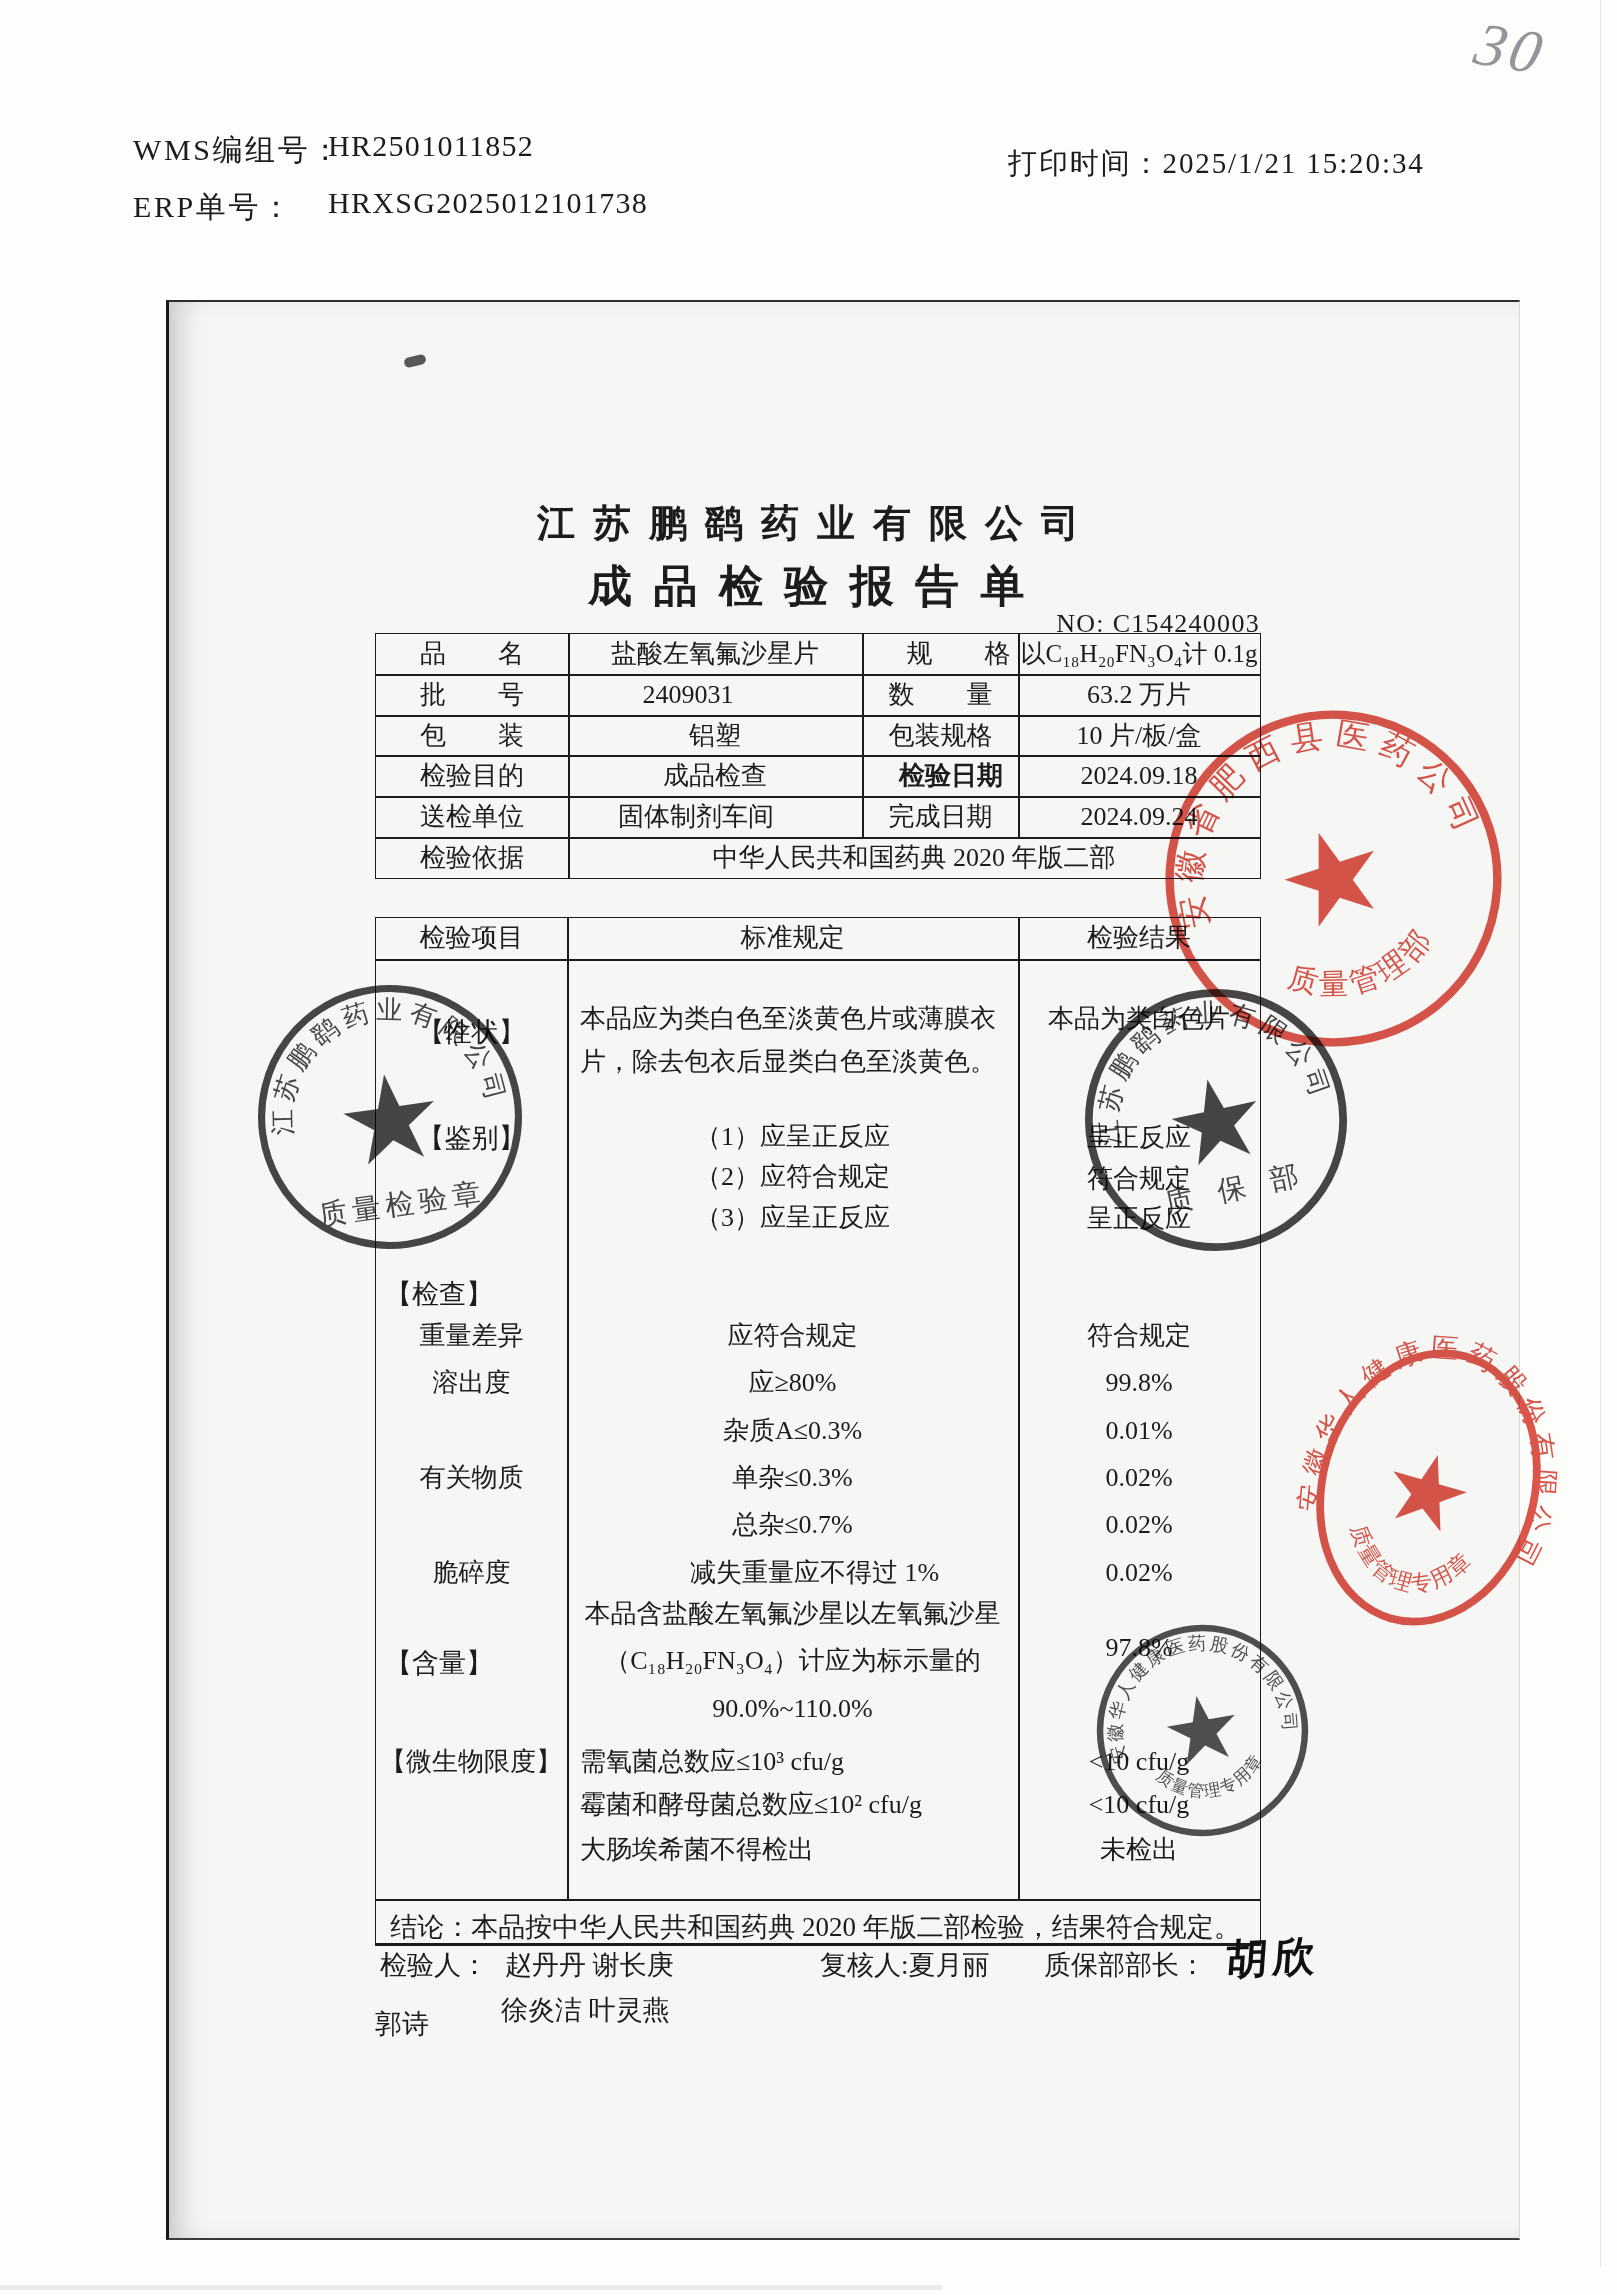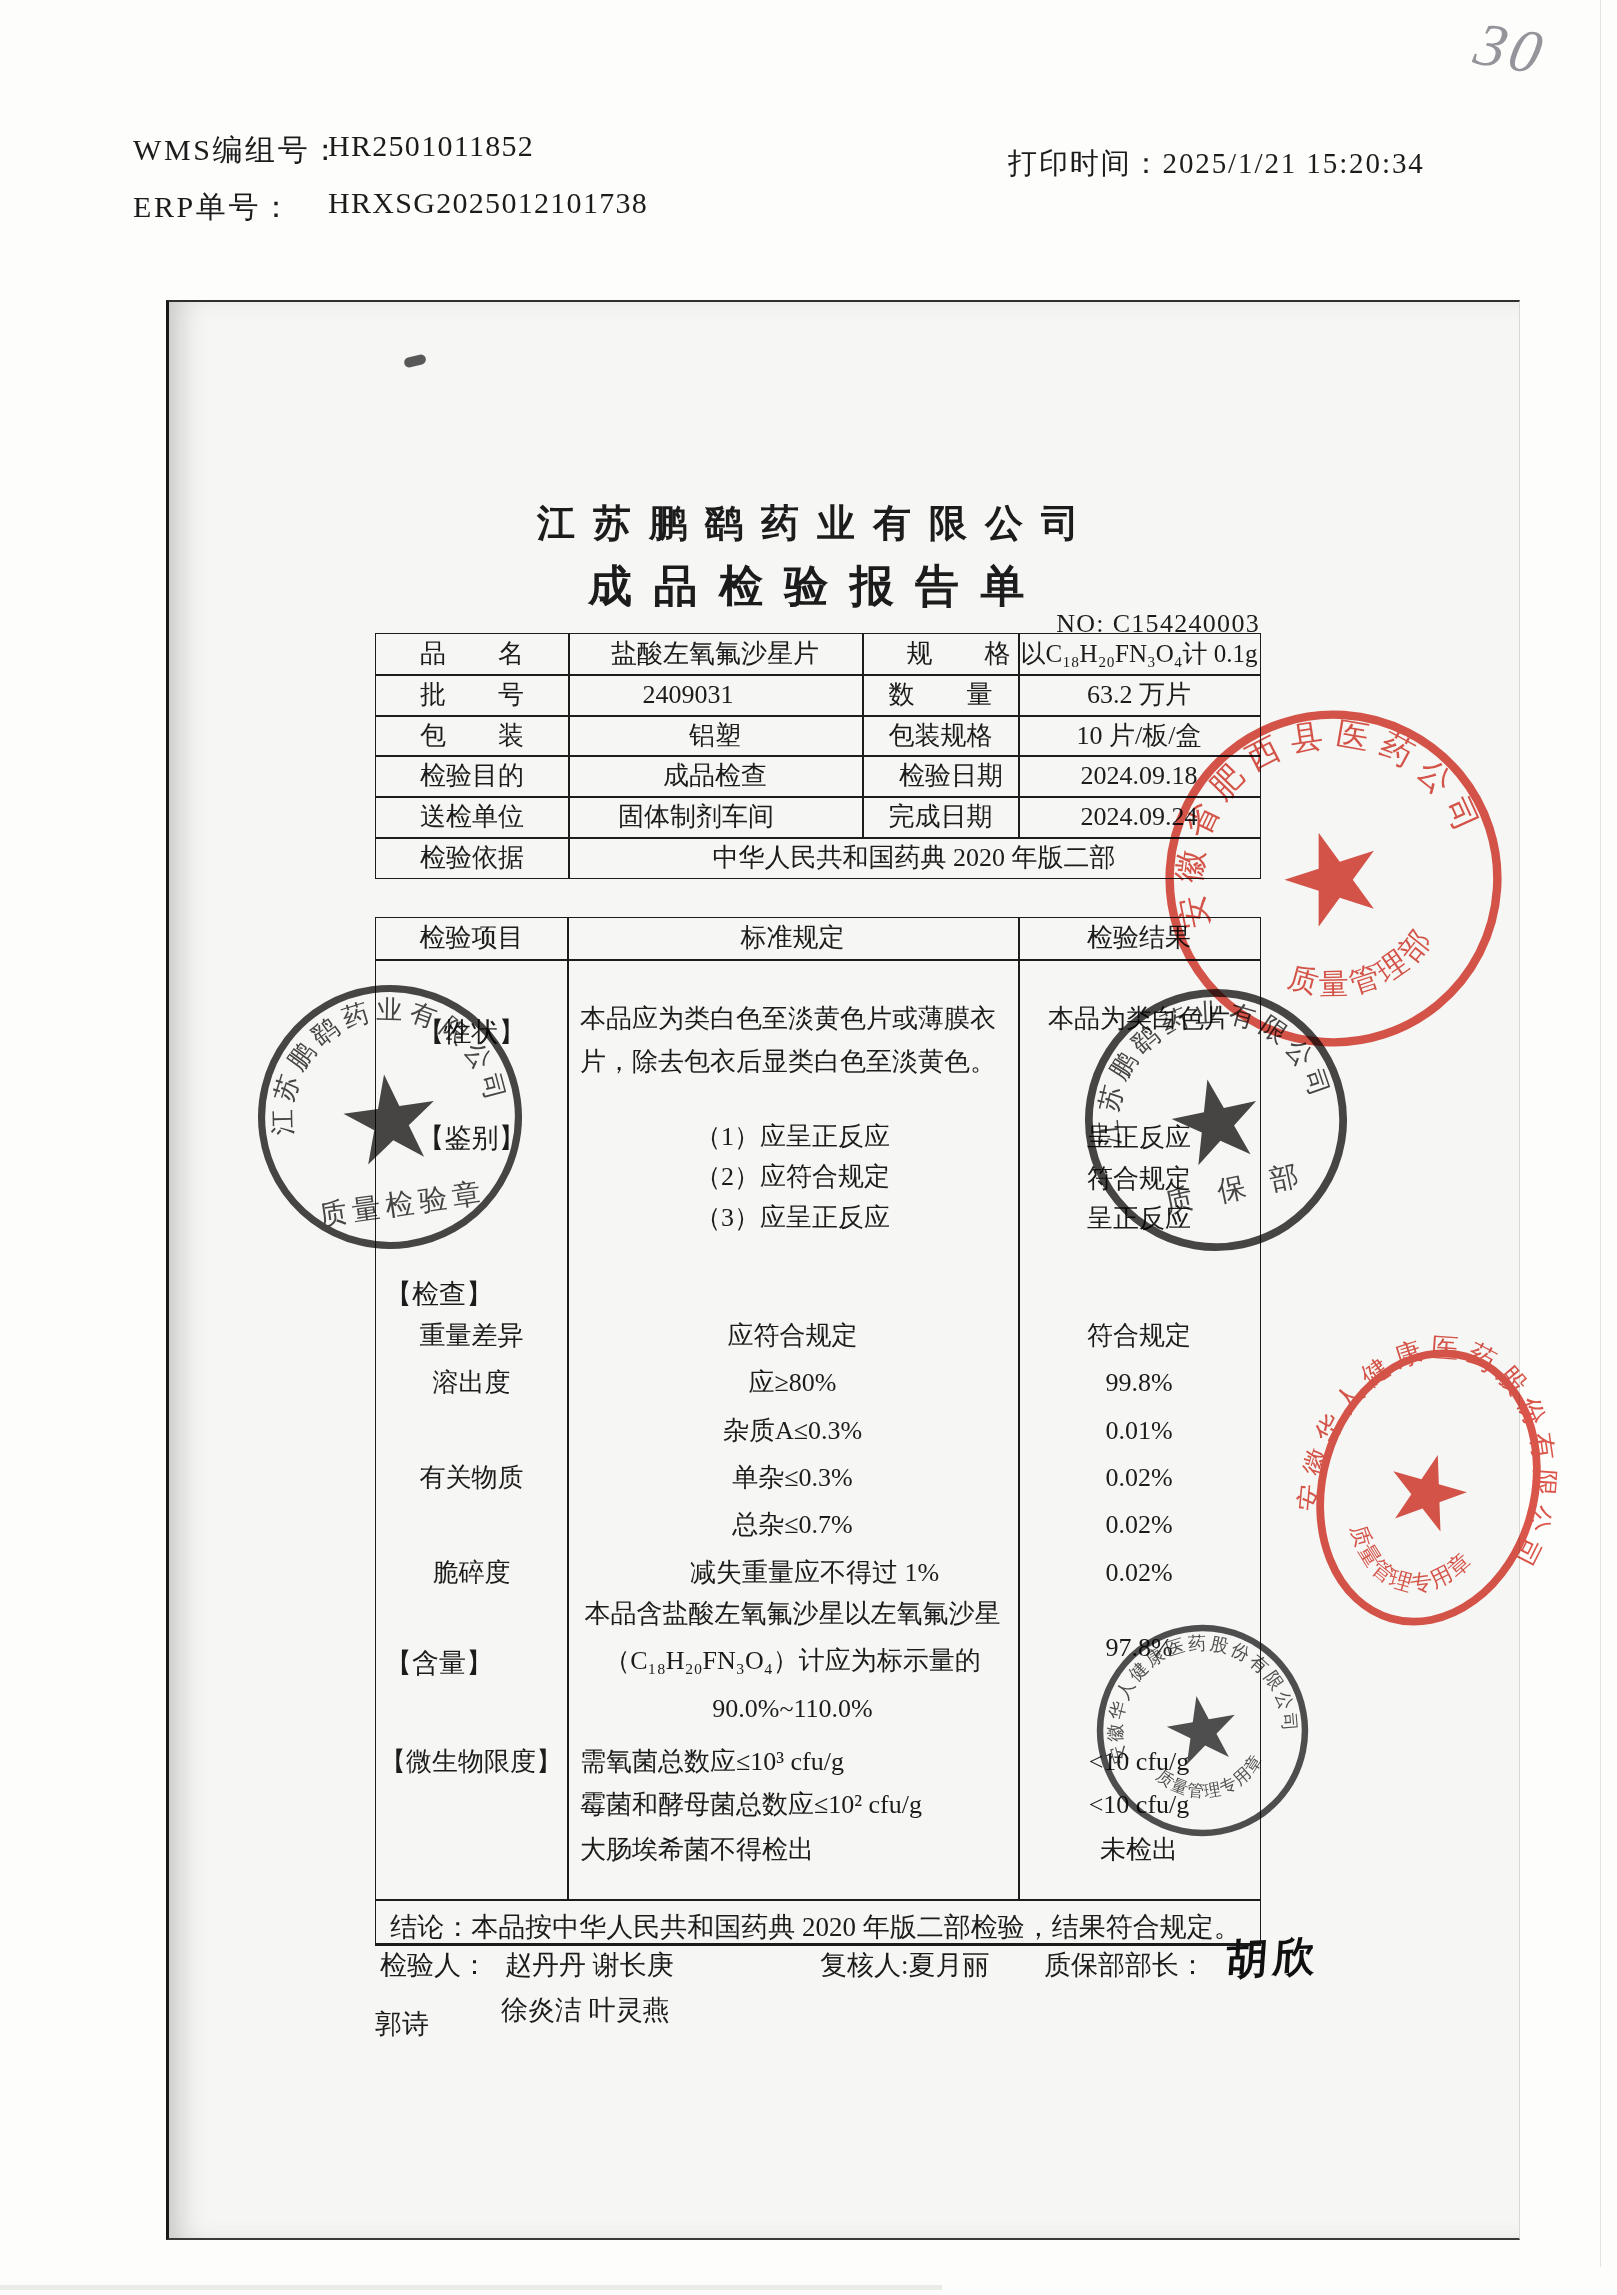--- a/index.html
+++ b/index.html
@@ -75,21 +75,21 @@
     <div class="abs cell c" style="left:486px;top:41px;width:157px;">数　　量</div>
     <div class="abs cell c" style="left:642px;top:41px;width:242px;">63.2 万片</div>
 
     <div class="abs cell c" style="left:0;top:82px;width:192px;">包　　装</div>
     <div class="abs cell c" style="left:192px;top:82px;width:294px;">铝塑</div>
     <div class="abs cell c" style="left:486px;top:82px;width:157px;">包装规格</div>
     <div class="abs cell c" style="left:642px;top:82px;width:242px;">10 片/板/盒</div>
 
     <div class="abs cell c" style="left:0;top:122px;width:192px;">检验目的</div>
     <div class="abs cell c" style="left:192px;top:122px;width:294px;">成品检查</div>
-    <div class="abs cell c" style="left:486px;top:122px;width:178px;">检验日期</div>
+    <div class="abs cell c" style="left:486px;top:122px;width:178px;font-weight:bold;">检验日期</div>
     <div class="abs cell c" style="left:642px;top:122px;width:242px;">2024.09.18</div>
 
     <div class="abs cell c" style="left:0;top:163px;width:192px;">送检单位</div>
     <div class="abs cell c" style="left:192px;top:163px;width:256px;">固体制剂车间</div>
     <div class="abs cell c" style="left:486px;top:163px;width:157px;">完成日期</div>
     <div class="abs cell c" style="left:642px;top:163px;width:242px;">2024.09.24</div>
 
     <div class="abs cell c" style="left:0;top:204px;width:192px;">检验依据</div>
     <div class="abs cell c" style="left:192px;top:204px;width:692px;">中华人民共和国药典 2020 年版二部</div>
   </div>

